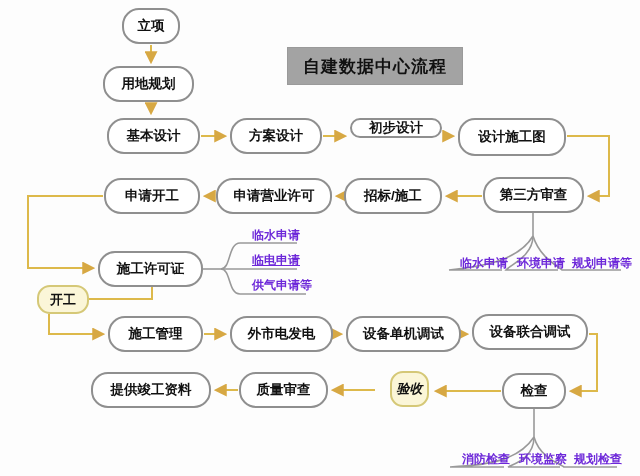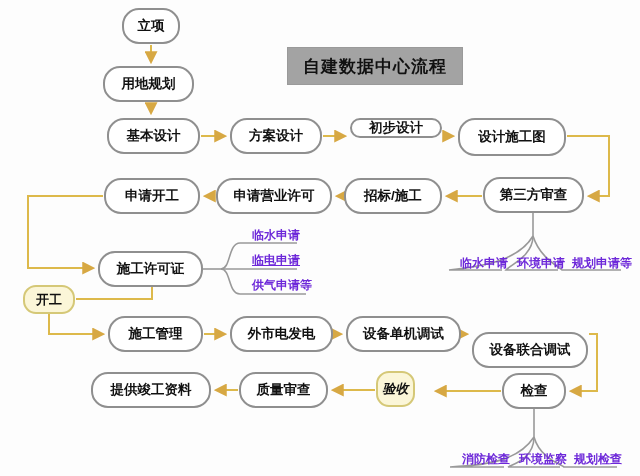--- a/index.html
+++ b/index.html
@@ -20,20 +20,21 @@
     display:flex;align-items:center;justify-content:center;
     font-size:13.5px;font-weight:bold;color:#111111;
     white-space:nowrap;
     z-index:2;
   }
   .node.hl{
     background:#fbf6d8;
     border-color:#d5c877;
     border-radius:13px;
     font-size:13px;
+    margin-left:14px;
   }
   .titlebox{
     position:absolute;
     box-sizing:border-box;
     background:#a3a3a3;
     border:1.5px solid #9a9a9a;
     display:flex;align-items:center;justify-content:center;
     font-size:17px;font-weight:bold;color:#111111;
     letter-spacing:1px;white-space:nowrap;
     z-index:2;
@@ -108,21 +109,21 @@
   <div class="node" style="left:458px;top:118px;width:108px;height:38px;text-align:right;">设计施工图</div>
   <div class="node" style="left:104px;top:178px;width:96px;height:36px;">申请开工</div>
   <div class="node" style="left:216px;top:178px;width:116px;height:36px;">申请营业许可</div>
   <div class="node" style="left:344px;top:178px;width:98px;height:36px;">招标/施工</div>
   <div class="node" style="left:483px;top:177px;width:101px;height:36px;">第三方审查</div>
   <div class="node" style="left:98px;top:251px;width:105px;height:36px;">施工许可证</div>
   <div class="node hl" style="left:23px;top:285px;width:52px;height:29px;">开工</div>
   <div class="node" style="left:108px;top:316px;width:95px;height:36px;">施工管理</div>
   <div class="node" style="left:230px;top:316px;width:103px;height:36px;">外市电发电</div>
   <div class="node" style="left:346px;top:316px;width:115px;height:36px;">设备单机调试</div>
-  <div class="node" style="left:472px;top:332px;width:116px;height:36px;">设备联合调试</div>
+  <div class="node" style="left:472px;top:314px;width:116px;height:36px;">设备联合调试</div>
   <div class="node" style="left:91px;top:372px;width:120px;height:36px;">提供竣工资料</div>
   <div class="node" style="left:239px;top:372px;width:89px;height:36px;">质量审查</div>
   <div class="node hl" style="left:376px;top:371px;width:39px;height:36px;font-style:italic;">验收</div>
   <div class="node" style="left:502px;top:373px;width:64px;height:36px;">检查</div>
 
   <div class="sublabel" style="left:242px;top:227px;">临水申请</div>
   <div class="sublabel" style="left:242px;top:252px;text-decoration:underline;">临电申请</div>
   <div class="sublabel" style="left:242px;top:277px;">供气申请等</div>
 
   <div class="sublabel" style="left:450px;top:255px;">临水申请</div>

